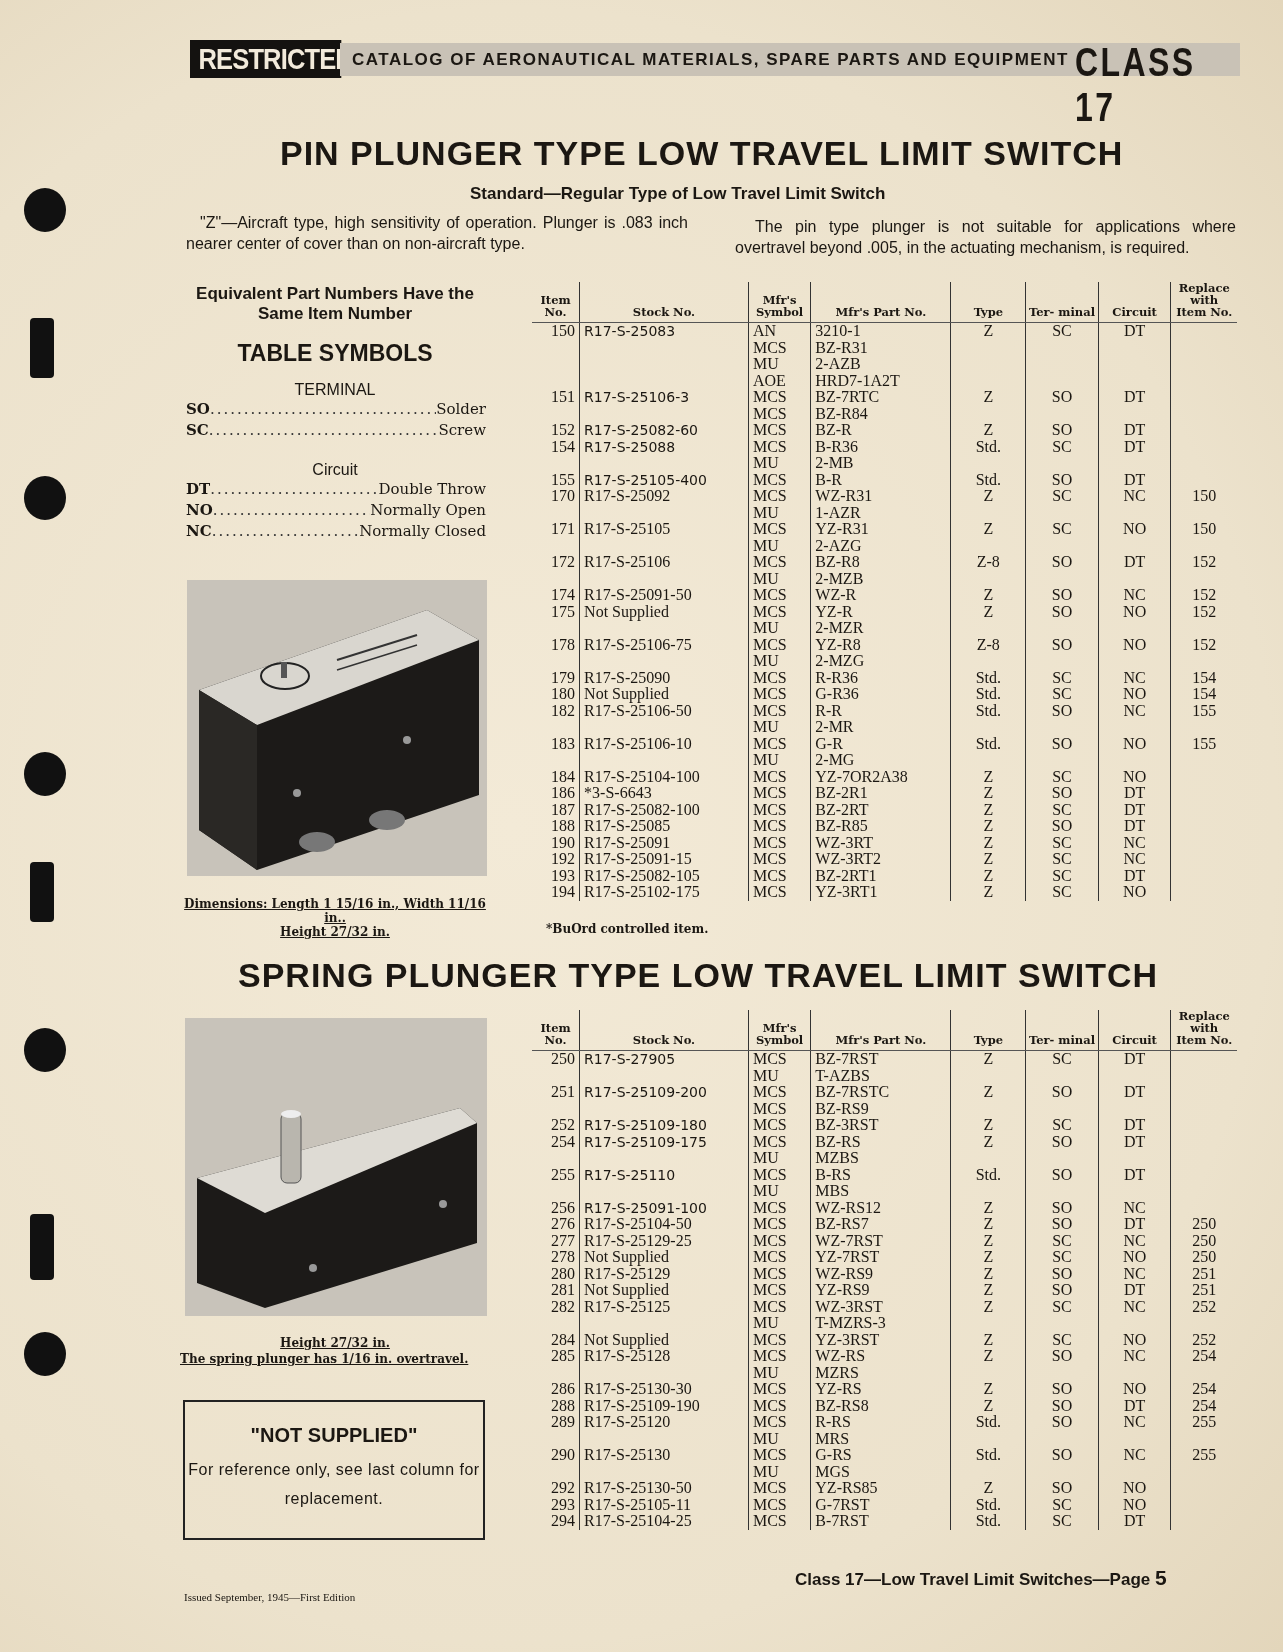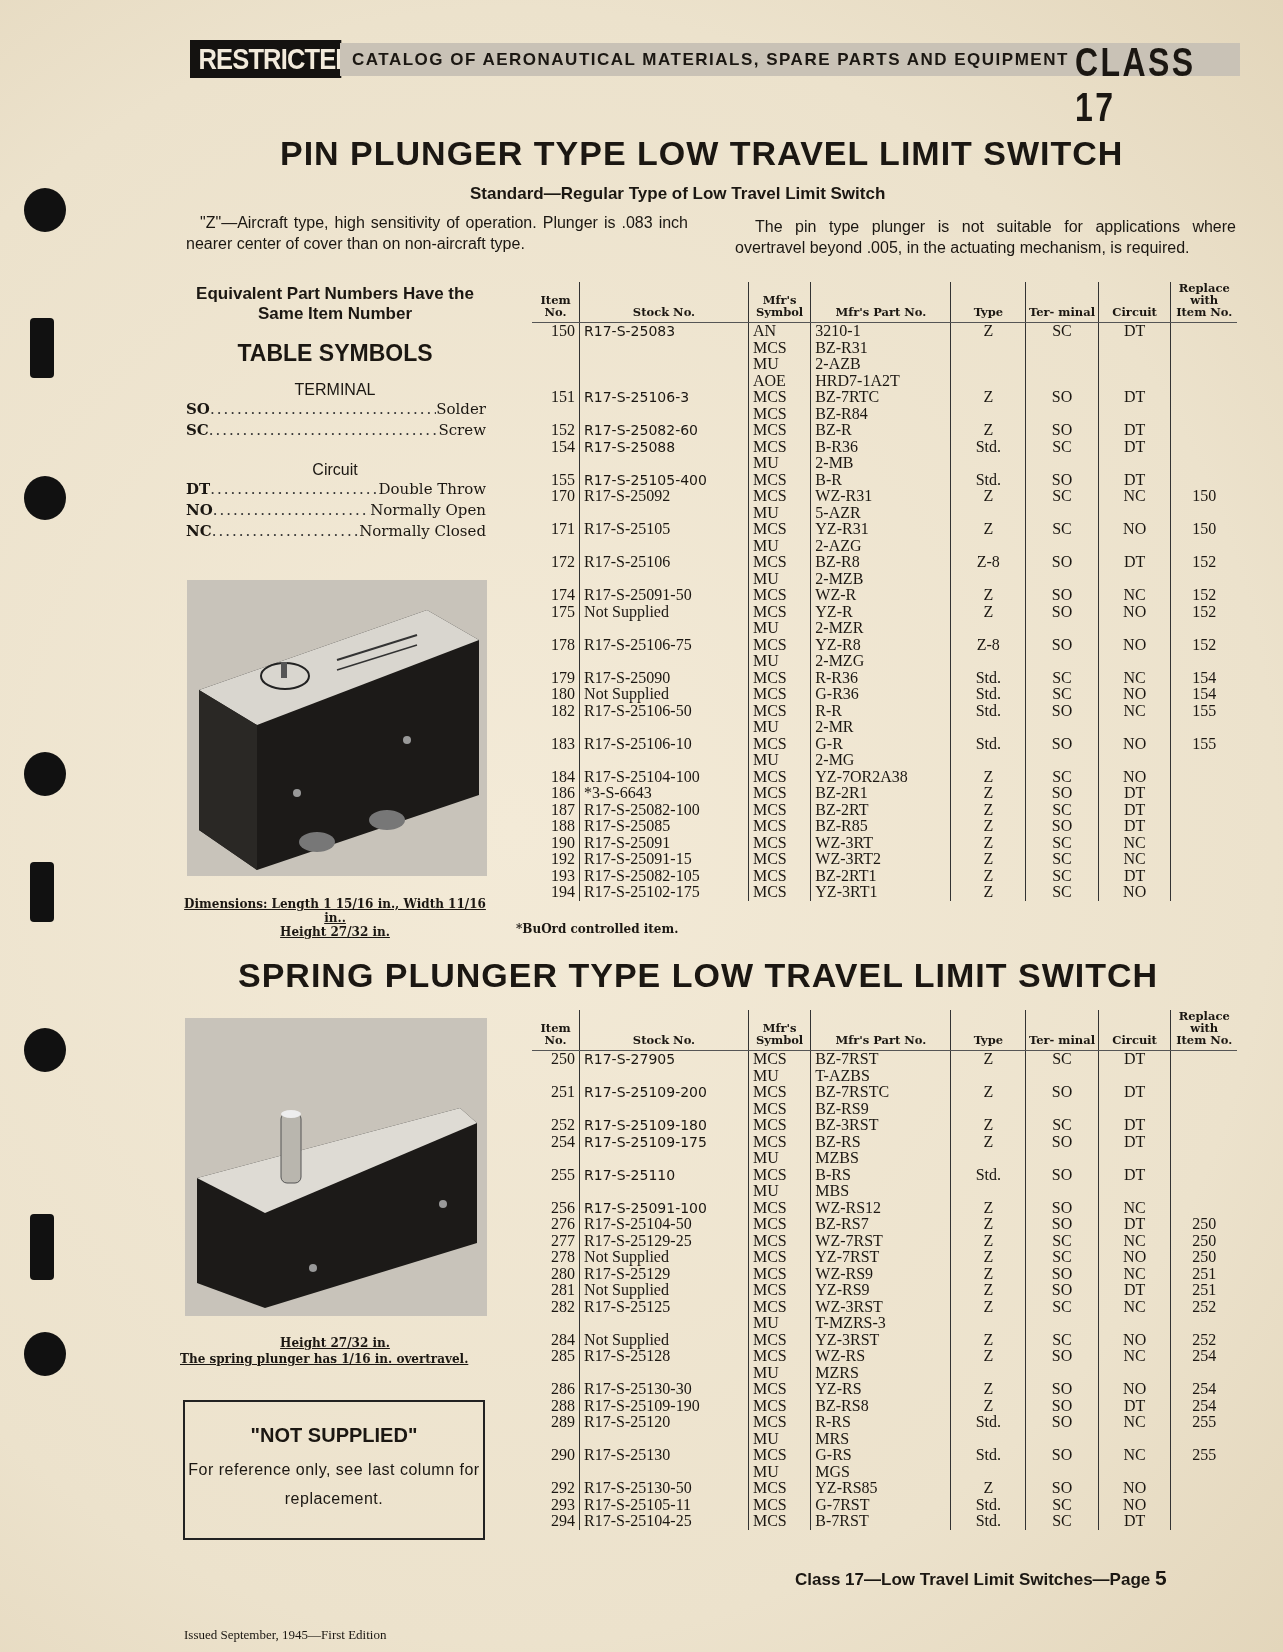--- a/index.html
+++ b/index.html
@@ -29,21 +29,21 @@
   td.item{text-align:right;padding-right:8px;}
   td.stock{padding-left:14px;}
   td.stock.bold{font-family:"DejaVu Sans",sans-serif;font-weight:normal;font-size:14px;}
   td.sym{padding-left:8px;}
   td.part{padding-left:18px;}
   td.c{text-align:center;}
   .footnote{position:absolute;font-family:"DejaVu Serif",serif;font-weight:bold;font-size:12px;}
   .box{position:absolute;left:183px;top:1400px;width:298px;height:136px;border:2px solid #222;font-family:"Liberation Sans",sans-serif;text-align:center;}
   .box .t{font-weight:bold;font-size:20px;margin-top:22px;}
   .box .d{font-size:16px;margin-top:8px;line-height:29px;letter-spacing:0.5px;}
-  .footer-l{position:absolute;left:184px;top:1591px;font-family:"Liberation Serif",serif;font-size:13px;margin-top:36px;}
+  .footer-l{position:absolute;left:184px;top:1591px;font-family:"Liberation Serif",serif;font-size:11px;}
   .footer-r{position:absolute;left:795px;top:1566px;font-family:"Liberation Sans",sans-serif;font-weight:bold;font-size:17px;}
   .footer-r .pg{font-size:21px;}
 </style>
 </head>
 <body>
 
 <div class="page">
 
   <div class="hole" style="top:188px"></div>
   <div class="hole" style="top:476px"></div>
@@ -236,21 +236,21 @@
           <td class="part">WZ-R31</td>
           <td class="c">Z</td>
           <td class="c">SC</td>
           <td class="c">NC</td>
           <td class="c">150</td>
         </tr>
         <tr>
           <td class="item"></td>
           <td class="stock"></td>
           <td class="sym">MU</td>
-          <td class="part">5-AZR</td>
+          <td class="part">1-AZR</td>
           <td class="c"></td>
           <td class="c"></td>
           <td class="c"></td>
           <td class="c"></td>
         </tr>
         <tr style="height: 16.5px;">
           <td class="item">171</td>
           <td class="stock">R17-S-25105</td>
           <td class="sym">MCS</td>
           <td class="part">YZ-R31</td>
@@ -474,21 +474,21 @@
           <td class="stock">R17-S-25102-175</td>
           <td class="sym">MCS</td>
           <td class="part">YZ-3RT1</td>
           <td class="c">Z</td>
           <td class="c">SC</td>
           <td class="c">NO</td>
           <td class="c"></td>
         </tr>
       </tbody>
   </table>
-  <div class="footnote" style="left:516px;top:922px;">*BuOrd controlled item.</div>
+  <div class="footnote" style="left:546px;top:922px;">*BuOrd controlled item.</div>
 
   <div class="h1" style="left:238px;top:956px;">SPRING PLUNGER TYPE LOW TRAVEL LIMIT SWITCH</div>
 
   <div class="photo" style="left:185px;top:1018px;width:302px;height:298px;">
     <svg width="302" height="298" viewBox="0 0 302 298">
       <polygon points="12,160 275,90 292,105 292,225 80,290 12,265" fill="#1c1a18"></polygon>
       <polygon points="12,160 275,90 292,105 80,195" fill="#dedbd4"></polygon>
       <rect x="96" y="95" width="20" height="70" rx="6" fill="#b9b6ae" stroke="#555"></rect>
       <ellipse cx="106" cy="96" rx="10" ry="4" fill="#eee"></ellipse>
       <circle cx="258" cy="186" r="4" fill="#999"></circle>

